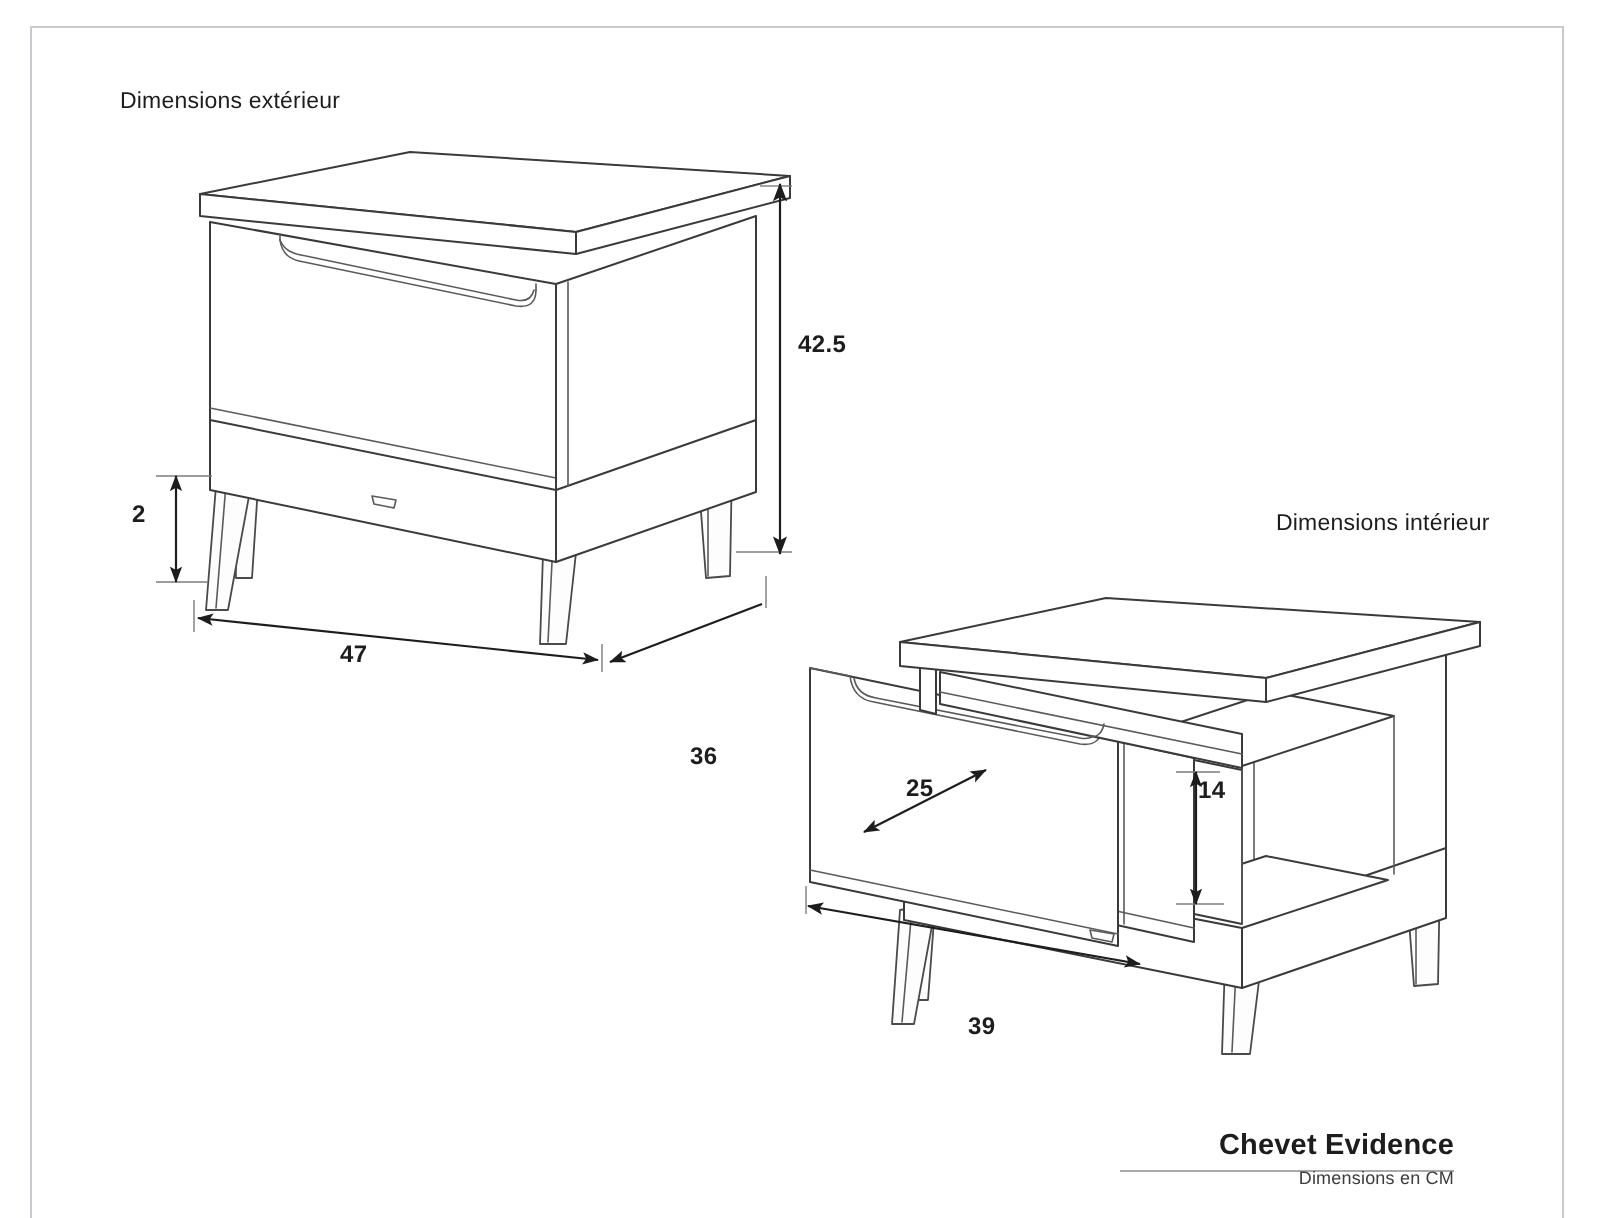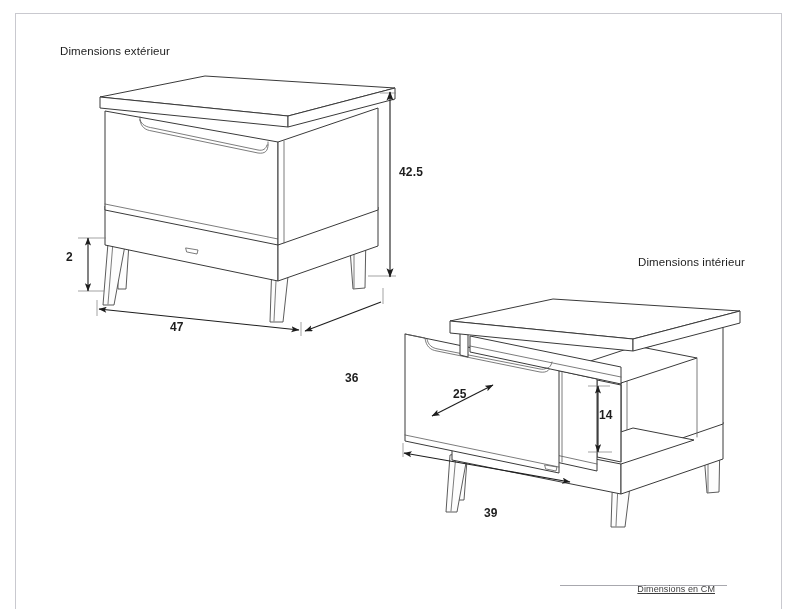--- a/index.html
+++ b/index.html
@@ -312,22 +312,23 @@
   <div class="lbl dim-text" style="left:399px; top:165px;">42.5</div>
 
   <div class="lbl dim-text" style="left:66px; top:250px;">2</div>
 
   <div class="lbl dim-text" style="left:170px; top:320px;">47</div>
 
   <div class="lbl dim-text" style="left:345px; top:323px;margin-top:48px;">36</div>
 
   <div class="lbl dim-text" style="left:453px; top:387px;">25</div>
 
-  <div class="lbl dim-text" style="left:599px; top:408px;">14</div>
+  <div class="lbl dim-text" style="left:599px; top:388px;">14</div>
 
   <div class="lbl dim-text" style="left:484px; top:477px;margin-top:29px;">39</div>
 
   <div class="title-rule"></div>
 
-
-  <div class="lbl title-sub" style="left:565px; top:584px; width:150px;text-decoration:underline;">Dimensions en CM</div>
+  <div class="lbl title-main" style="left:577px; top:565px; width:150px;">Chevet Evidence</div>
+
+  <div class="lbl title-sub" style="left:577px; top:584px; width:150px;">Dimensions en CM</div>
 
 </div>
 
 </body></html>

